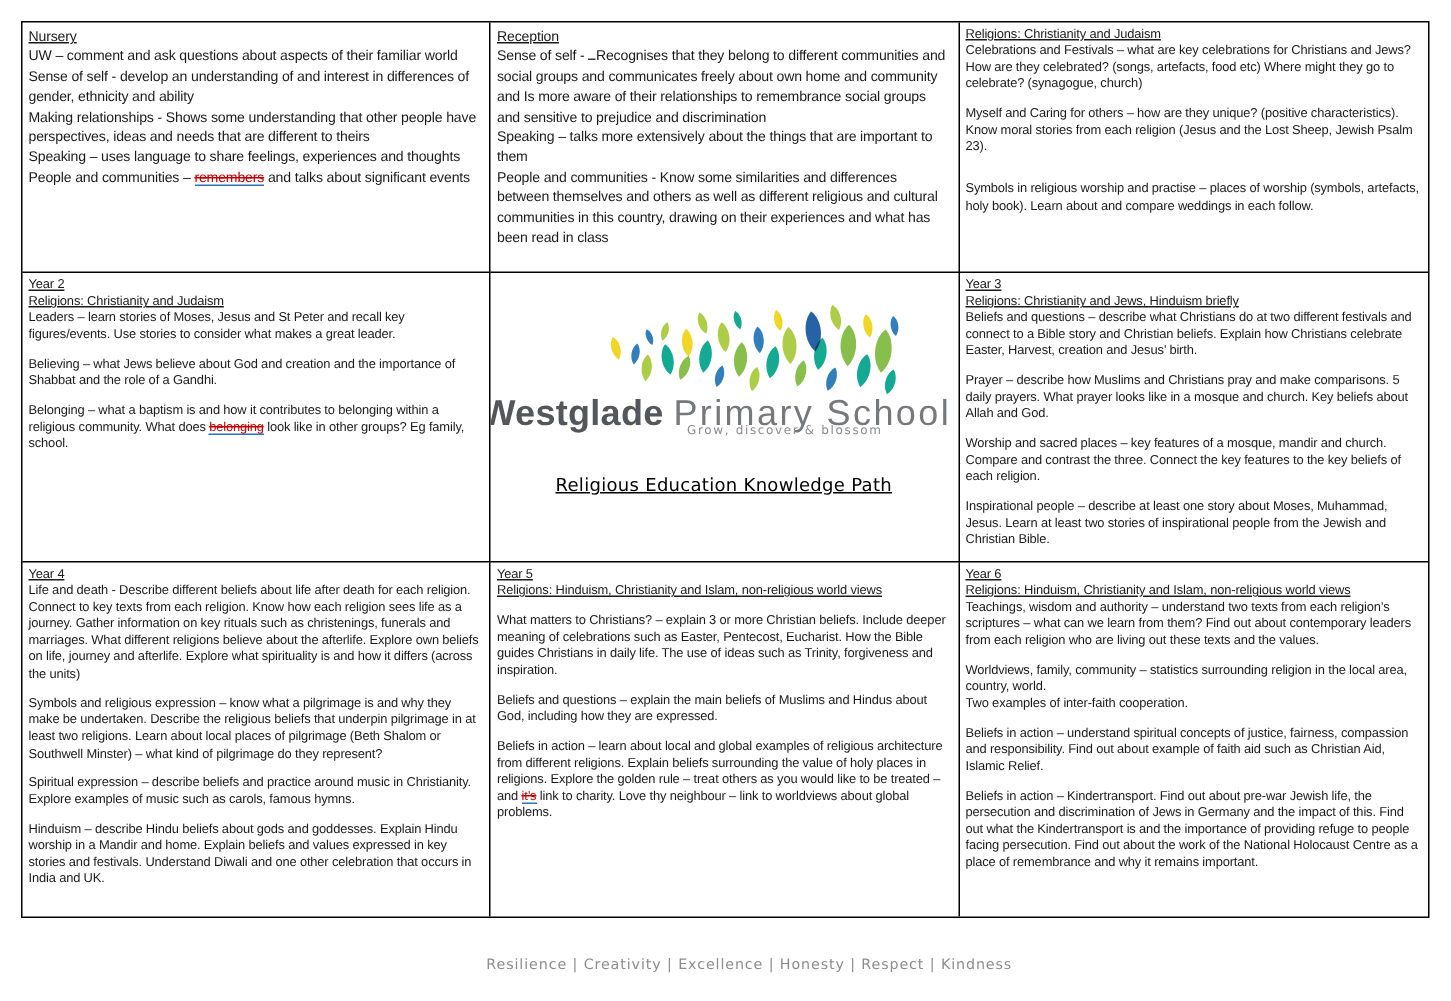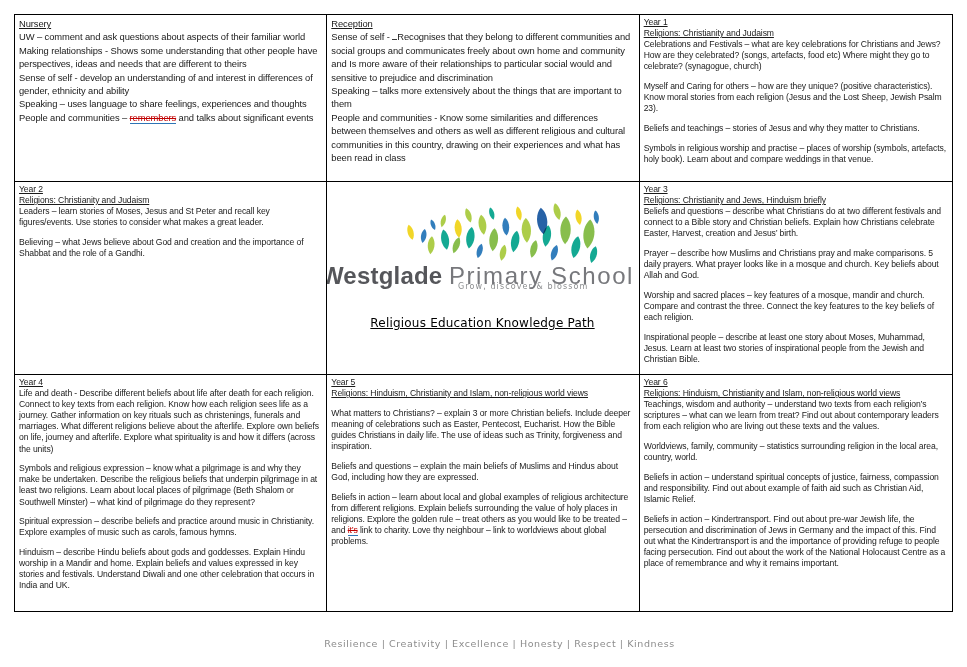--- a/index.html
+++ b/index.html
@@ -81,49 +81,48 @@
   }
 </style>
 </head>
 <body>
 
 <div class="page">
   <div class="grid">
     <div class="cell cell-lg">
         <div class="cell-title">Nursery</div>
         <p><span>UW – comment and ask questions about aspects of their familiar world</span></p>
+        <p><span>Sense of self - develop an understanding of and interest in differences of gender, ethnicity and ability</span></p>
         <p><span>Making relationships - Shows some understanding that other people have perspectives, ideas and needs that are different to theirs</span></p>
-        <p><span>Sense of self - develop an understanding of and interest in differences of gender, ethnicity and ability</span></p>
         <p><span>Speaking – uses language to share feelings, experiences and thoughts</span></p>
         <p><span>People and communities – </span><span class="del">remembers</span><span> and talks about significant events</span></p>
       </div>
     <div class="cell cell-lg">
         <div class="cell-title">Reception</div>
-        <p><span>Sense of self - </span><span class="ins"> </span><span>Recognises that they belong to different communities and social groups and communicates freely about own home and community and Is more aware of their relationships to particular social would and sensitive to prejudice and discrimination</span></p>
+        <p><span>Sense of self - </span><span class="ins"> </span><span>Recognises that they belong to different communities and social groups and communicates freely about own home and community and Is more aware of their relationships to remembrance social groups and sensitive to prejudice and discrimination</span></p>
         <p><span>Speaking – talks more extensively about the things that are important to them</span></p>
         <p><span>People and communities - Know some similarities and differences between themselves and others as well as different religious and cultural communities in this country, drawing on their experiences and what has been read in class</span></p>
       </div>
     <div class="cell">
-        <div class="cell-title">Year 1</div>
         <div class="cell-religions">Religions: Christianity and Judaism</div>
         <p><span>Celebrations and Festivals – what are key celebrations for Christians and Jews? How are they celebrated? (songs, artefacts, food etc) Where might they go to celebrate? (synagogue, church)</span></p>
         <p class="blank">&nbsp;</p>
         <p><span>Myself and Caring for others – how are they unique? (positive characteristics). Know moral stories from each religion (Jesus and the Lost Sheep, Jewish Psalm 23).</span></p>
         <p class="blank">&nbsp;</p>
-        <p><span>Beliefs and teachings – stories of Jesus and why they matter to Christians.</span></p>
-        <p class="blank">&nbsp;</p>
-        <p><span>Symbols in religious worship and practise – places of worship (symbols, artefacts, holy book). Learn about and compare weddings in that venue.</span></p>
+        <p class="blank">&nbsp;</p>
+        <p><span>Symbols in religious worship and practise – places of worship (symbols, artefacts, holy book). Learn about and compare weddings in each follow.</span></p>
       </div>
     <div class="cell">
         <div class="cell-title">Year 2</div>
         <div class="cell-religions">Religions: Christianity and Judaism</div>
         <p><span>Leaders – learn stories of Moses, Jesus and St Peter and recall key figures/events. Use stories to consider what makes a great leader.</span></p>
         <p class="blank">&nbsp;</p>
         <p><span>Believing – what Jews believe about God and creation and the importance of Shabbat and the role of a Gandhi.</span></p>
         <p class="blank">&nbsp;</p>
+        <p><span>Belonging – what a baptism is and how it contributes to belonging within a religious community. What does </span><span class="del">belonging</span><span> look like in other groups? Eg family, school.</span></p>
         <p class="blank">&nbsp;</p>
       </div>
 
     <div class="cell logo-cell">
       <svg class="leaves" viewBox="0 0 210 70" xmlns="http://www.w3.org/2000/svg">
         <defs>
           <path id="leaf" d="M0,20 C-11,8 -9,-12 0,-20 C9,-12 11,8 0,20 Z"></path>
         </defs>
         <g fill-opacity="0.92">
           <use href="#leaf" transform="translate(6,32) scale(0.42) rotate(-15)" fill="#f0d316"></use>
@@ -193,23 +192,24 @@
         <p class="blank">&nbsp;</p>
         <p><span>What matters to Christians? – explain 3 or more Christian beliefs. Include deeper meaning of celebrations such as Easter, Pentecost, Eucharist. How the Bible guides Christians in daily life. The use of ideas such as Trinity, forgiveness and inspiration.</span></p>
         <p class="blank">&nbsp;</p>
         <p><span>Beliefs and questions – explain the main beliefs of Muslims and Hindus about God, including how they are expressed.</span></p>
         <p class="blank">&nbsp;</p>
         <p><span>Beliefs in action – learn about local and global examples of religious architecture from different religions. Explain beliefs surrounding the value of holy places in religions. Explore the golden rule – treat others as you would like to be treated – and </span><span class="del">it’s</span><span> link to charity. Love thy neighbour – link to worldviews about global problems.</span></p>
       </div>
     <div class="cell">
         <div class="cell-title">Year 6</div>
         <div class="cell-religions">Religions: Hinduism, Christianity and Islam, non-religious world views</div>
-        <p><span>Teachings, wisdom and authority – understand two texts from each religion’s scriptures – what can we learn from treat? Find out about contemporary leaders from each religion who are living out these texts and the values.</span></p>
+        <p><span>Teachings, wisdom and authority – understand two texts from each religion’s scriptures – what can we learn from them? Find out about contemporary leaders from each religion who are living out these texts and the values.</span></p>
         <p class="blank">&nbsp;</p>
         <p><span>Worldviews, family, community – statistics surrounding religion in the local area, country, world.</span></p>
+        <p><span>Two examples of inter-faith cooperation.</span></p>
         <p class="blank">&nbsp;</p>
         <p><span>Beliefs in action – understand spiritual concepts of justice, fairness, compassion and responsibility. Find out about example of faith aid such as Christian Aid, Islamic Relief.</span></p>
         <p class="blank">&nbsp;</p>
         <p><span>Beliefs in action – Kindertransport. Find out about pre-war Jewish life, the persecution and discrimination of Jews in Germany and the impact of this. Find out what the Kindertransport is and the importance of providing refuge to people facing persecution. Find out about the work of the National Holocaust Centre as a place of remembrance and why it remains important.</span></p>
       </div>
   </div>
 
   <div class="footer">Resilience | Creativity | Excellence | Honesty | Respect | Kindness</div>
 </div>
 

